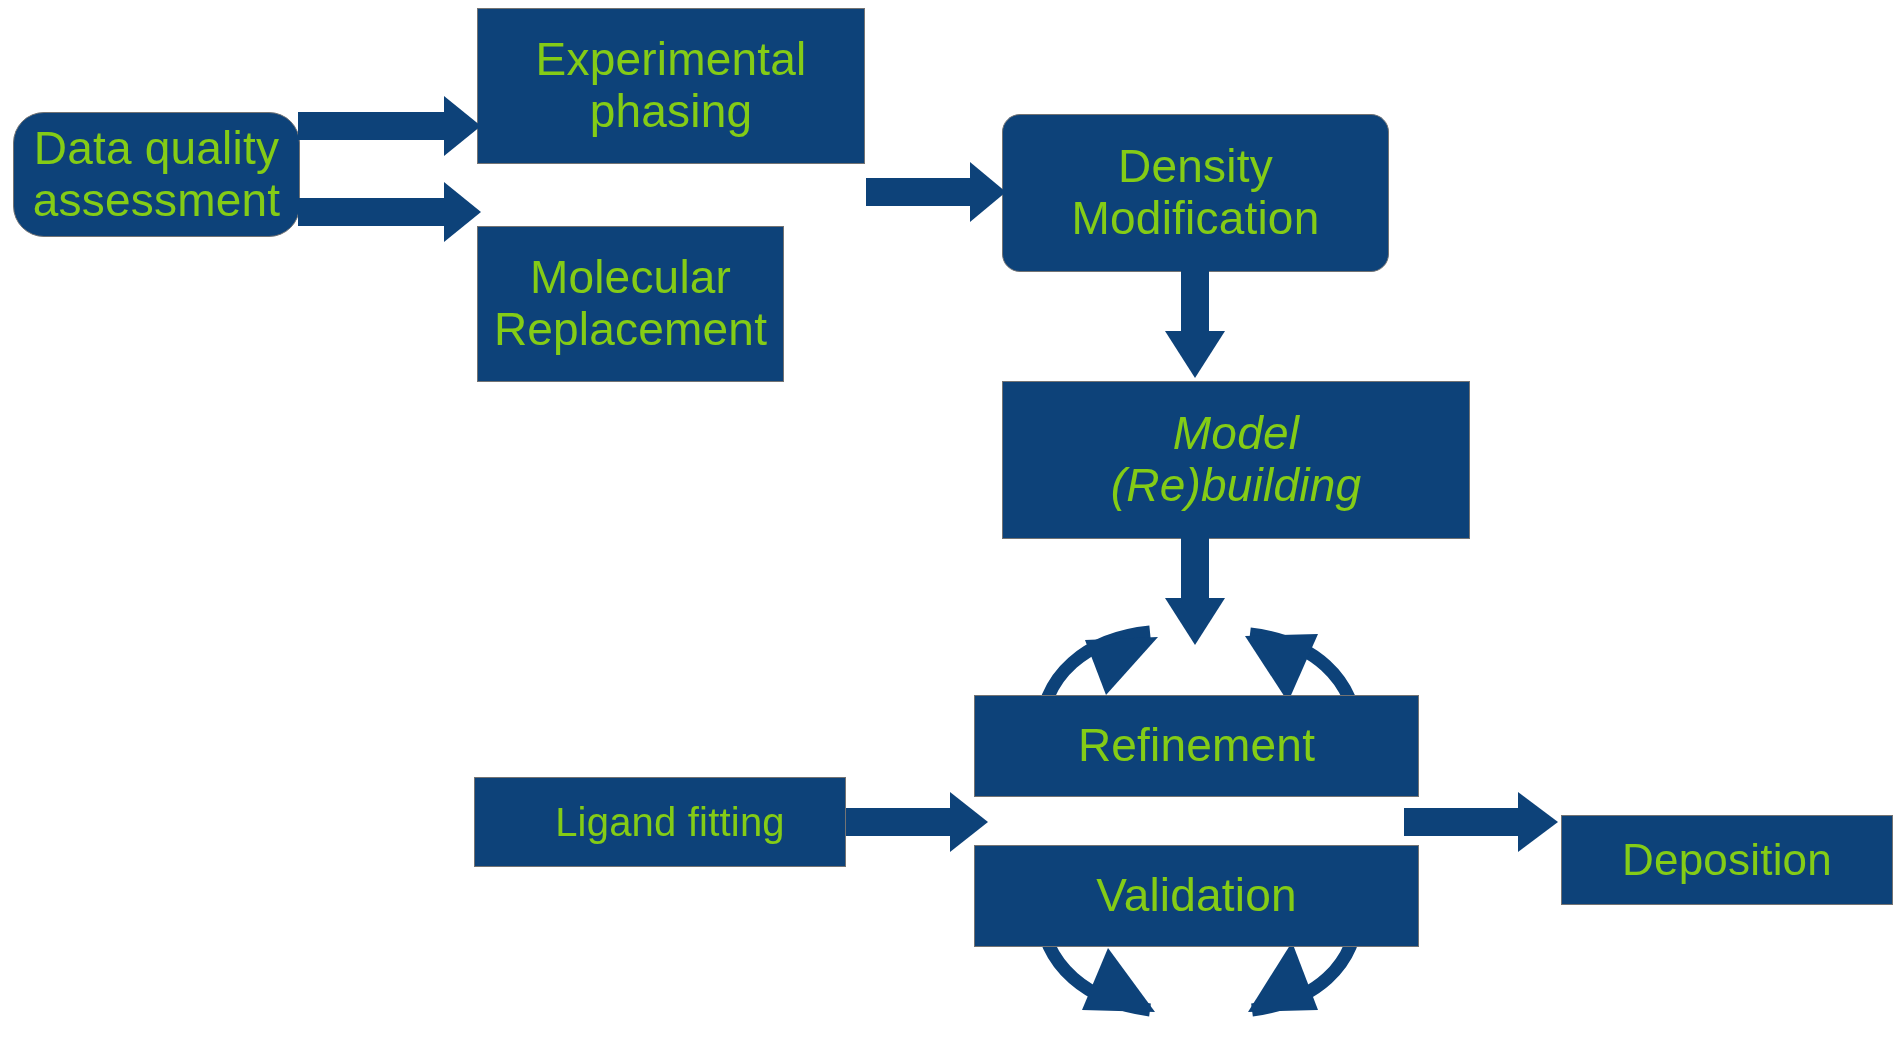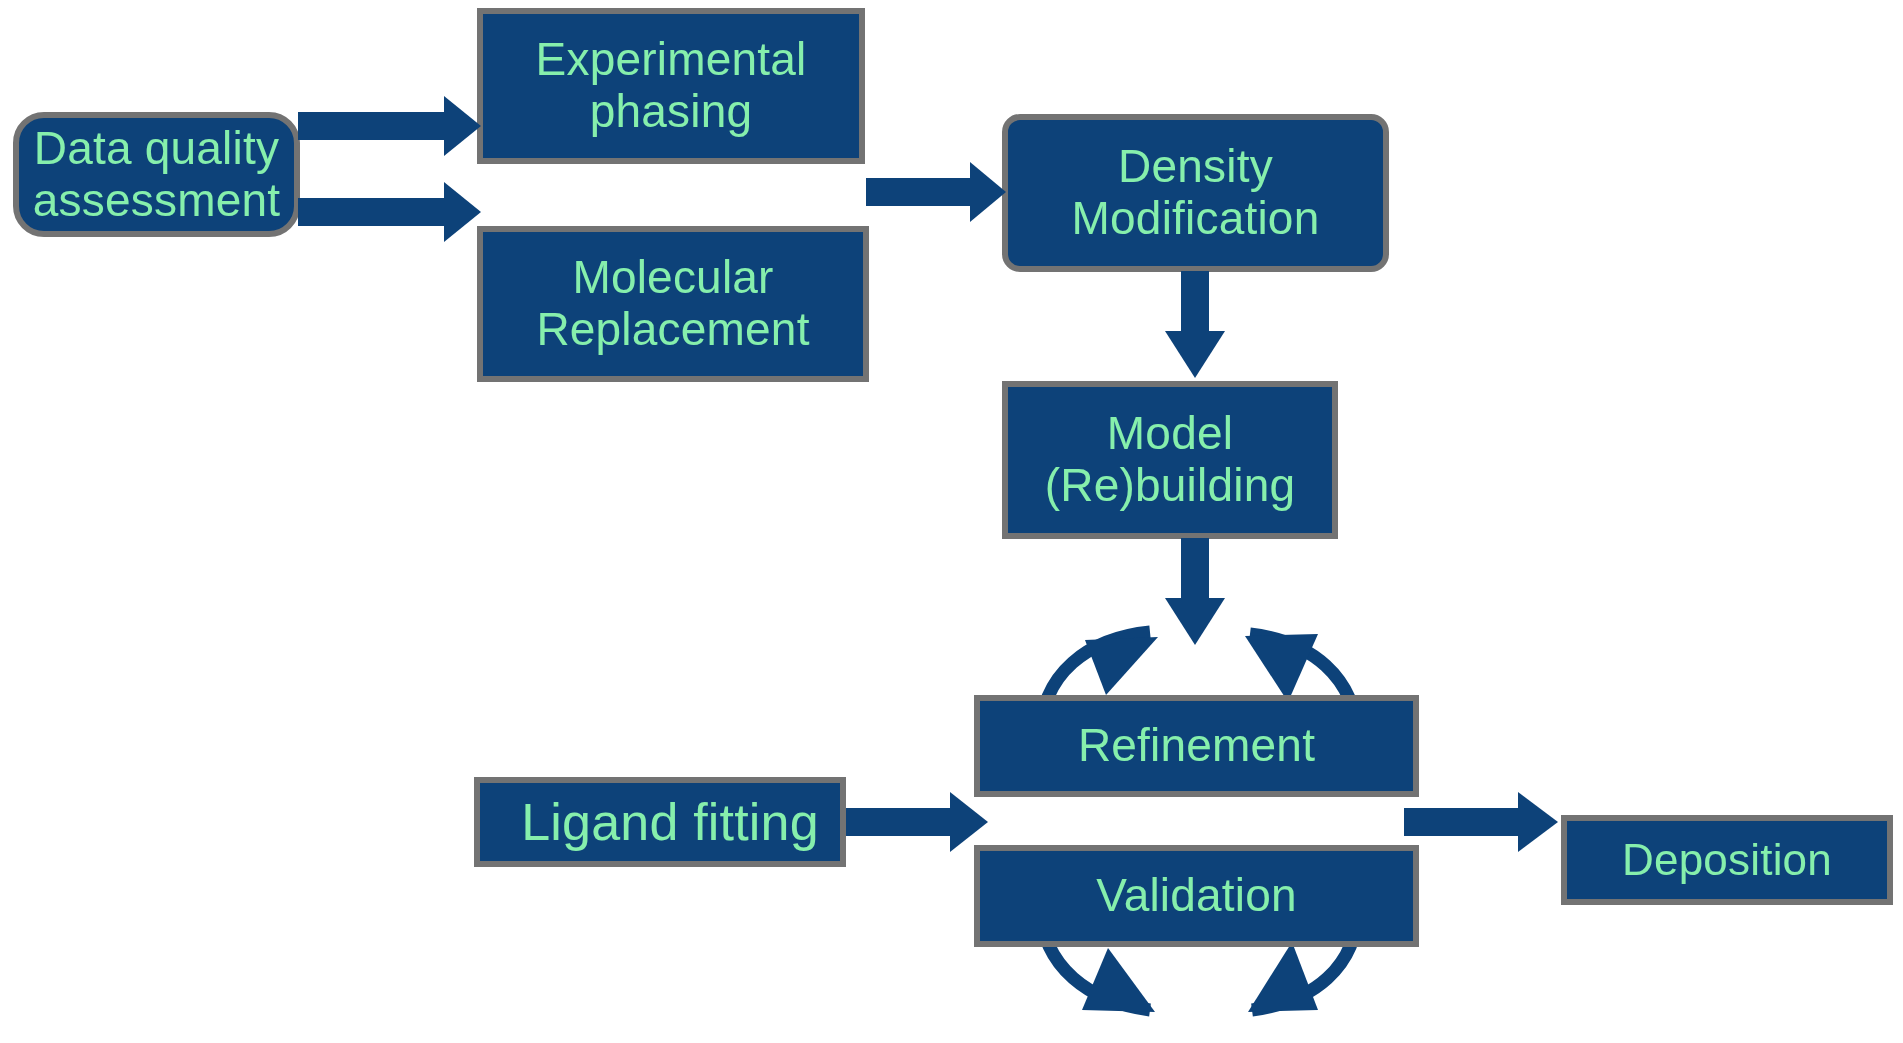--- a/index.html
+++ b/index.html
@@ -14,22 +14,22 @@
     position: relative;
     width: 1903px;
     height: 1043px;
     background: #ffffff;
     overflow: hidden;
   }
   .node {
     position: absolute;
     box-sizing: border-box;
     background: #0D4279;
-    border: 6px solid #737373;
-    color: #86efac;
+    border: 1px solid #737373;
+    color: #84cc16;
     display: flex;
     align-items: center;
     justify-content: center;
     text-align: center;
     line-height: 1.12;
     font-size: 46px;
     font-weight: 400;
     letter-spacing: 0.2px;
     white-space: pre-line;
     z-index: 5;
@@ -97,44 +97,44 @@
   <div class="node" style="left:13px; top:112px; width:287px; height:125px;border-radius:31px;">
     <span class="node-label">Data quality
 assessment</span>
   </div>
 
   <div class="node" style="left:477px; top:8px; width:388px; height:156px;">
     <span class="node-label">Experimental
 phasing</span>
   </div>
 
-  <div class="node" style="left:477px; top:226px; width:392px; height:156px;">
+  <div class="node" style="left:477px; top:226px; width:307px; height:156px;">
     <span class="node-label">Molecular
 Replacement</span>
   </div>
 
   <div class="node" style="left:1002px; top:114px; width:387px; height:158px;border-radius:18px;">
     <span class="node-label">Density
 Modification</span>
   </div>
 
-  <div class="node" style="left:1002px; top:381px; width:336px; height:158px;">
+  <div class="node" style="left:1002px; top:381px; width:468px; height:158px;font-style:italic;">
     <span class="node-label">Model
 (Re)building</span>
   </div>
 
   <div class="node" style="left:974px; top:695px; width:445px; height:102px;">
     <span class="node-label">Refinement</span>
   </div>
 
   <div class="node" style="left:974px; top:845px; width:445px; height:102px;">
     <span class="node-label">Validation</span>
   </div>
 
-  <div class="node" style="left:474px; top:777px; width:372px; height:90px; font-size:52px;padding-left:20px;">
+  <div class="node" style="left:474px; top:777px; width:372px; height:90px; font-size:40px;padding-left:20px;">
     <span class="node-label">Ligand fitting</span>
   </div>
 
   <div class="node" style="left:1561px; top:815px; width:332px; height:90px; font-size:44px;">
     <span class="node-label">Deposition</span>
   </div>
 
   <div class="cycle-gap" style="left:990px; top:798px; width:414px; height:46px;"></div>
 
   <svg class="arrows arrows-front" viewBox="0 0 1903 1043">

